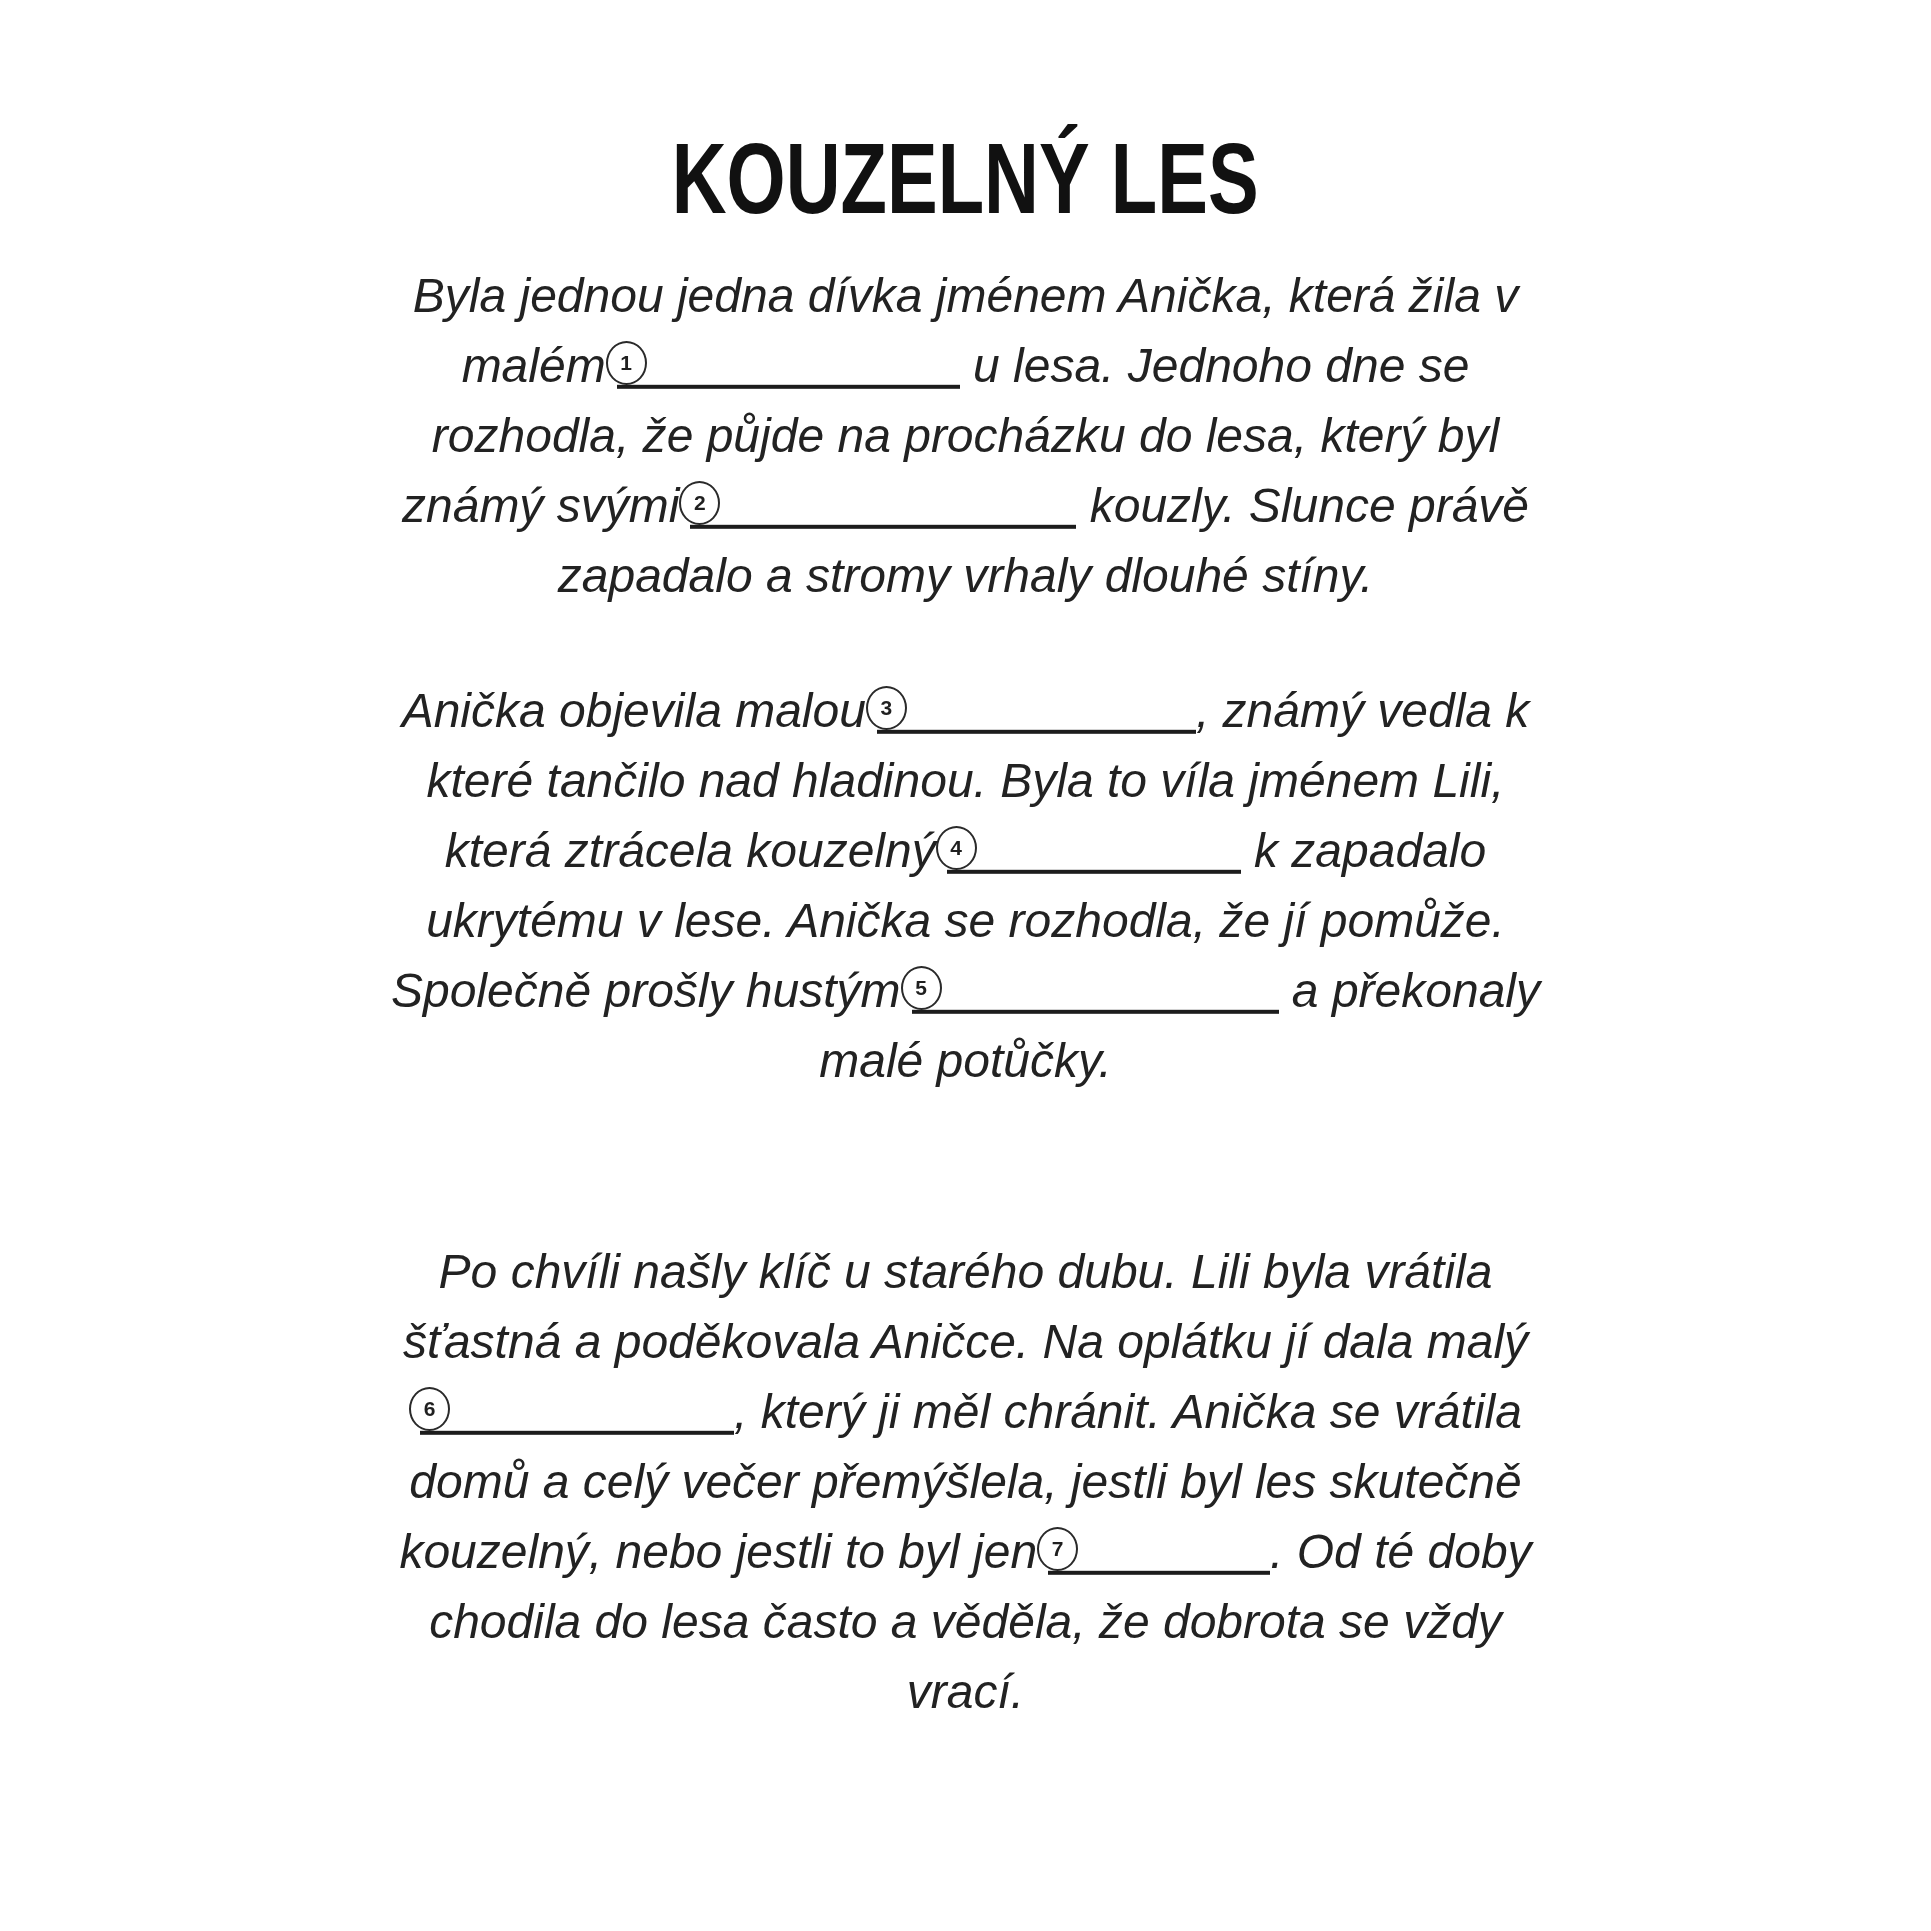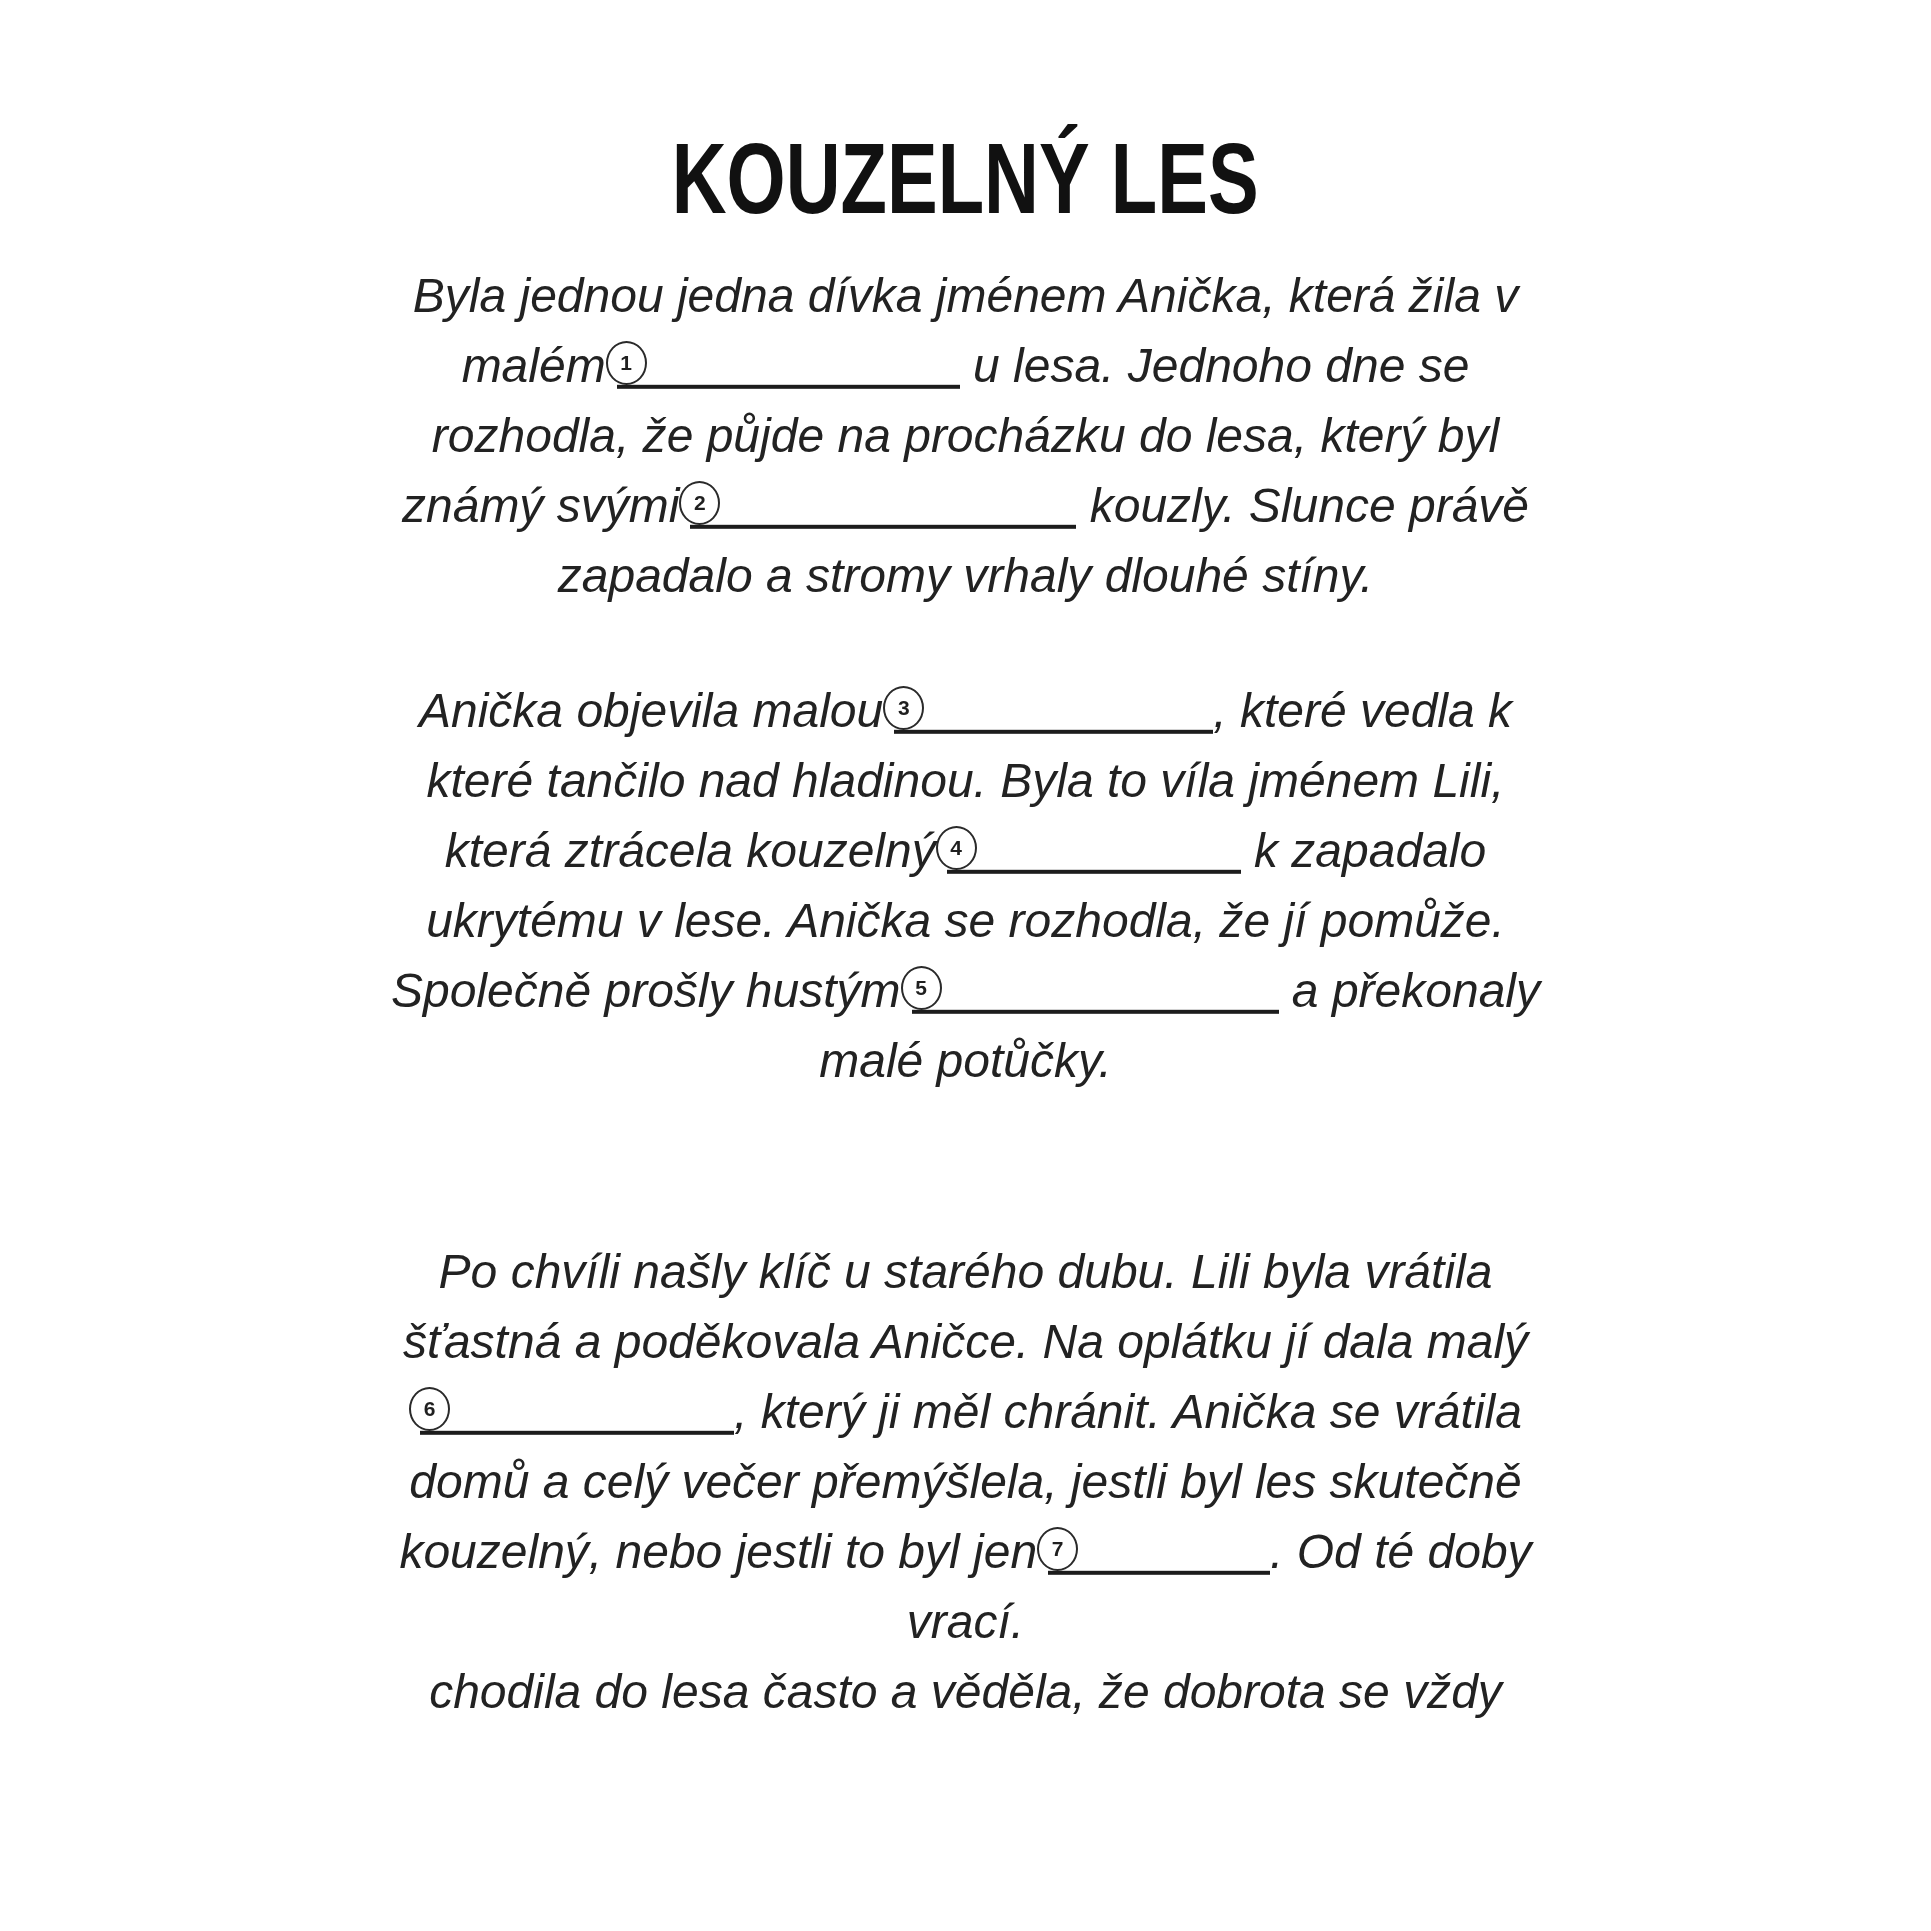--- a/index.html
+++ b/index.html
@@ -92,31 +92,31 @@
   </div>
   <div class="content">
       <div class="para gap-small">
         <div class="line"><span class="txt">Byla jednou jedna dívka jménem Anička, která žila v</span></div>
         <div class="line"><span class="txt">malém</span><span class="circle">1</span><span class="blank" style="width: 343px;"></span><span class="txt"> u lesa. Jednoho dne se</span></div>
         <div class="line"><span class="txt">rozhodla, že půjde na procházku do lesa, který byl</span></div>
         <div class="line"><span class="txt">známý svými</span><span class="circle">2</span><span class="blank" style="width: 386px;"></span><span class="txt"> kouzly. Slunce právě</span></div>
         <div class="line"><span class="txt">zapadalo a stromy vrhaly dlouhé stíny.</span></div>
       </div>
       <div class="para gap-large">
-        <div class="line"><span class="txt">Anička objevila malou</span><span class="circle">3</span><span class="blank" style="width: 319px;"></span><span class="txt">, které vedla k</span></div>
+        <div class="line"><span class="txt">Anička objevila malou</span><span class="circle">3</span><span class="blank" style="width: 319px;"></span><span class="txt">, známý vedla k</span></div>
         <div class="line"><span class="txt">které tančilo nad hladinou. Byla to víla jménem Lili,</span></div>
         <div class="line"><span class="txt">která ztrácela kouzelný</span><span class="circle">4</span><span class="blank" style="width: 294px;"></span><span class="txt"> k zapadalo</span></div>
         <div class="line"><span class="txt">ukrytému v lese. Anička se rozhodla, že jí pomůže.</span></div>
         <div class="line"><span class="txt">Společně prošly hustým</span><span class="circle">5</span><span class="blank" style="width: 367px;"></span><span class="txt"> a překonaly</span></div>
         <div class="line"><span class="txt">malé potůčky.</span></div>
       </div>
       <div class="para">
         <div class="line"><span class="txt">Po chvíli našly klíč u starého dubu. Lili byla vrátila</span></div>
         <div class="line"><span class="txt">šťastná a poděkovala Aničce. Na oplátku jí dala malý</span></div>
         <div class="line"><span class="circle">6</span><span class="blank" style="width: 314px;"></span><span class="txt">, který ji měl chránit. Anička se vrátila</span></div>
         <div class="line"><span class="txt">domů a celý večer přemýšlela, jestli byl les skutečně</span></div>
         <div class="line"><span class="txt">kouzelný, nebo jestli to byl jen</span><span class="circle">7</span><span class="blank" style="width: 222px;"></span><span class="txt">. Od té doby</span></div>
+        <div class="line"><span class="txt">chodila do lesa často a věděla, že dobrota se vždy</span></div>
         <div class="line"><span class="txt">vrací.</span></div>
-        <div class="line"><span class="txt">chodila do lesa často a věděla, že dobrota se vždy</span></div>
       </div>
     </div>
 </div>
 
 
 </body></html>

